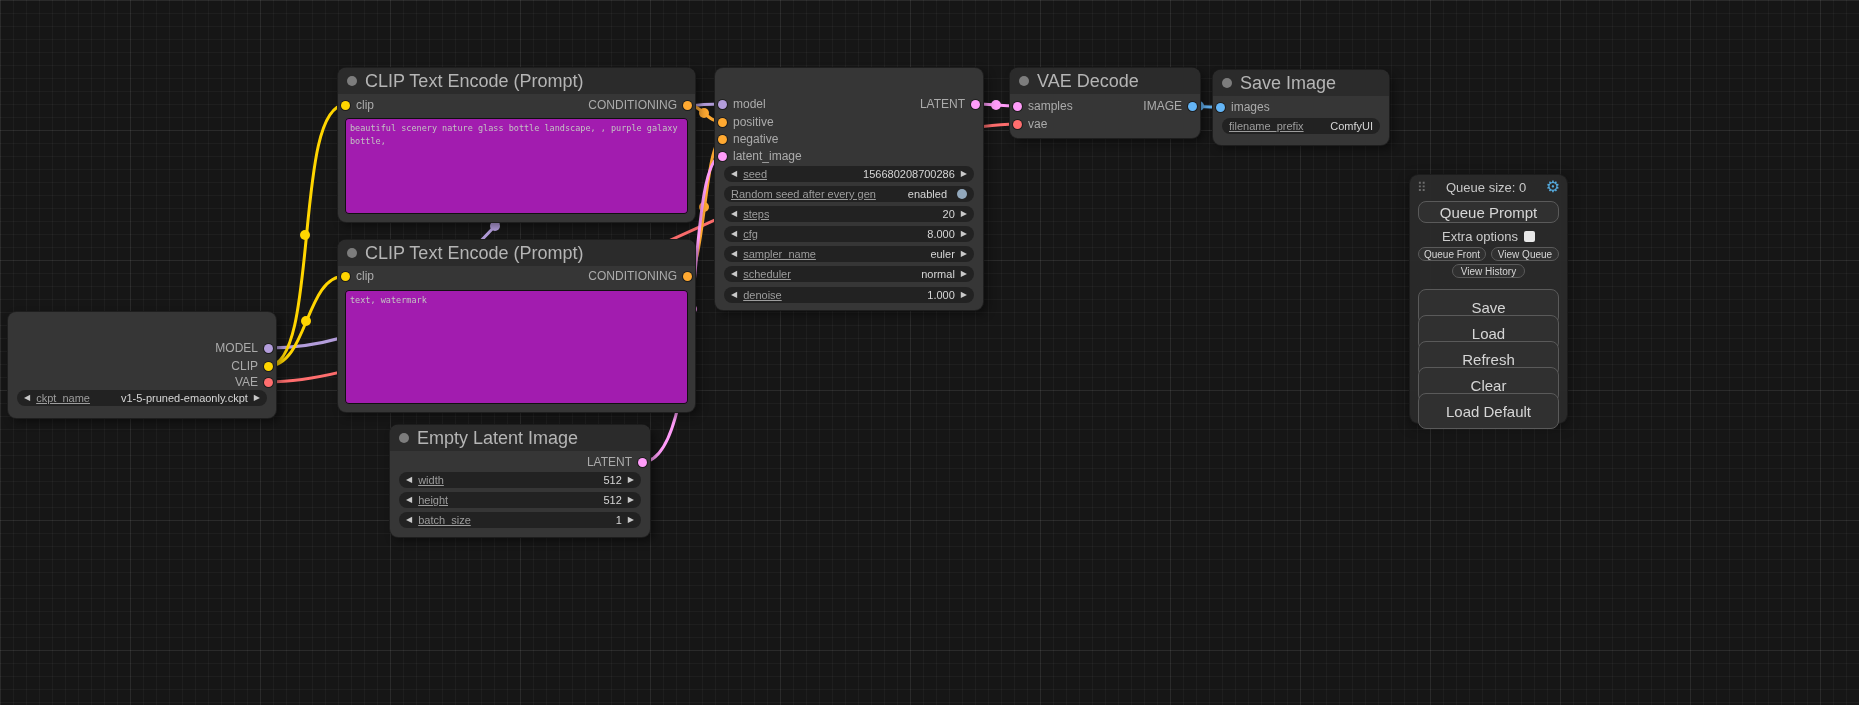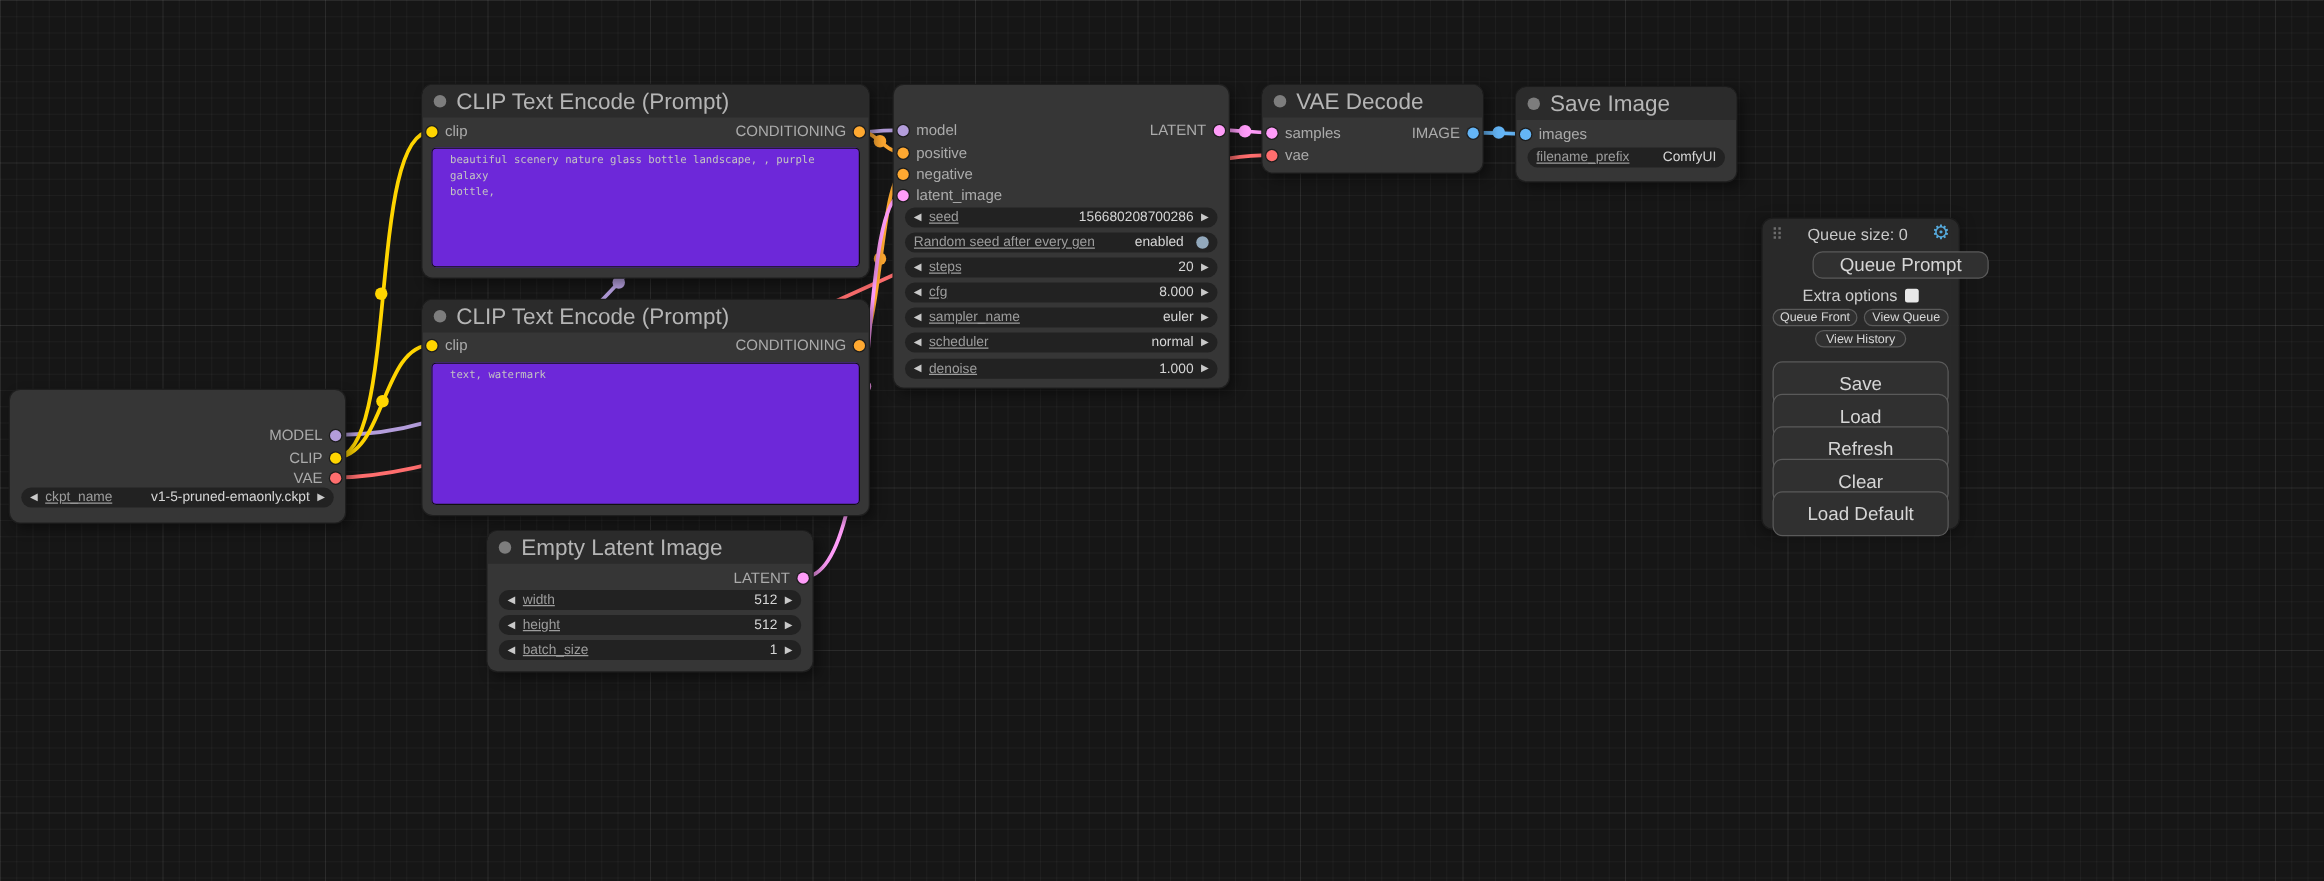--- a/index.html
+++ b/index.html
@@ -31,37 +31,37 @@
   .plabel { font-size:12px; color:#ababab; white-space:nowrap; }
 
   .widget { position:absolute; left:9px; right:9px; height:16px; background:#222222;
             border-radius:8px; display:flex; align-items:center; padding:0 7px; gap:6px;
             font-size:11px; }
   .w-arrow { color:#c9c9c9; font-size:8px; line-height:1; flex:none; }
   .w-label { color:#9d9d9d; white-space:nowrap; overflow:hidden;text-decoration:underline; }
   .w-value { margin-left:auto; color:#d6d6d6; white-space:nowrap; }
   .w-toggle { width:10px; height:10px; border-radius:50%; flex:none; margin-left:4px; }
 
-  .textarea { position:absolute; left:7px; right:7px; background:#6d28d9; border-radius:4px;
-              padding:4px 15px; font-family:"DejaVu Sans Mono", monospace; font-size:8.5px;
+  .textarea { position:absolute; left:7px; right:7px; background:#a21caf; border-radius:4px;
+              padding:4px 5px; font-family:"DejaVu Sans Mono", monospace; font-size:8.5px;
               line-height:13px; color:#c3c3c3; white-space:pre-wrap; overflow:hidden;
               box-shadow: inset 0 0 0 1px #101010; }
 
   .panel { position:absolute; left:1410px; top:175px; width:157px; height:248px;
            background:rgba(42,42,42,0.95); border-radius:8px; z-index:4; color:#cccccc;
            box-shadow: 0 0 0 1px #1c1c1c, 0 3px 12px rgba(0,0,0,0.5); }
   .panel-header { display:flex; align-items:center; height:24px; padding:0 7px; gap:4px; }
   .drag-handle { color:#6d6d6d; font-size:13px; cursor:move; flex:none; }
   .queue-size { flex:1; text-align:center; font-size:13px; color:#c8c8c8; }
   .gear { font-size:16px; line-height:1; cursor:pointer; flex:none; }
   .btn { position:absolute; left:8px; width:141px; background:#303030;
          border:1px solid #5a5a5a; border-radius:8px; color:#d6d6d6; cursor:pointer;
          display:flex; align-items:center; justify-content:center; }
   .btn.big { height:36px; font-size:15px; }
-  .btn.qp  { height:22px;margin-left:32px; }
+  .btn.qp  { height:22px; }
   .btn.small { height:14px; font-size:10px; width:auto; }
   .extra-row { position:absolute; top:54px; left:0; right:0; display:flex;
                align-items:center; justify-content:center; gap:6px; font-size:13px; }
   .checkbox { width:11px; height:11px; border-radius:2px; flex:none; }
 </style>
 </head>
 <body>
 
 <div id="canvas">
 
@@ -234,21 +234,21 @@
       <span class="w-arrow">▶</span>
     </div>
     <div class="widget" style="top:219px">
       <span class="w-arrow">◀</span>
       <span class="w-label">denoise</span>
       <span class="w-value">1.000</span>
       <span class="w-arrow">▶</span>
     </div>
   </div>
 
-  <div class="node" style="left:1010px;top:68px;width:176px;height:70px;">
+  <div class="node" style="left:1010px;top:68px;width:190px;height:70px;">
     <div class="node-title">
       <span class="title-dot"></span>
       <span class="title-text">VAE Decode</span>
     </div>
     <div class="port in" style="top:30px">
       <span class="pdot" style="background: rgb(255, 156, 249);"></span>
       <span class="plabel">samples</span>
     </div>
     <div class="port in" style="top:48px">
       <span class="pdot" style="background: rgb(255, 110, 110);"></span>

